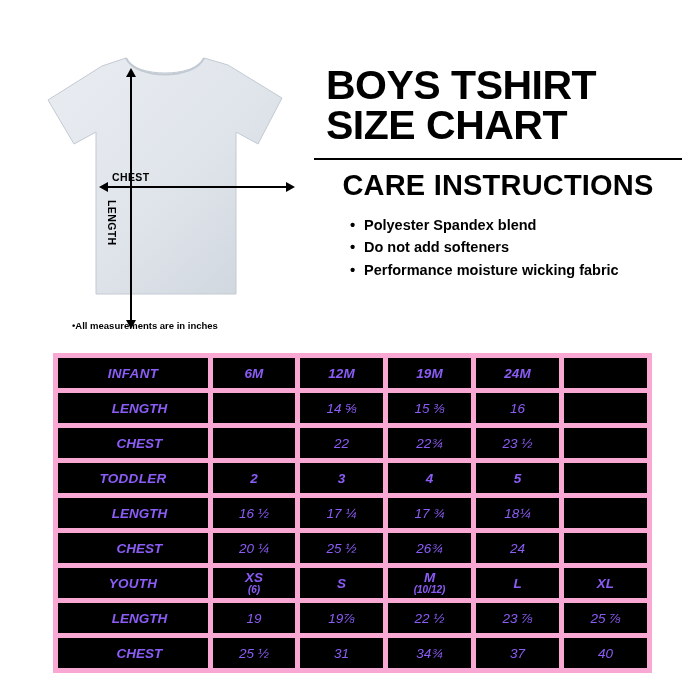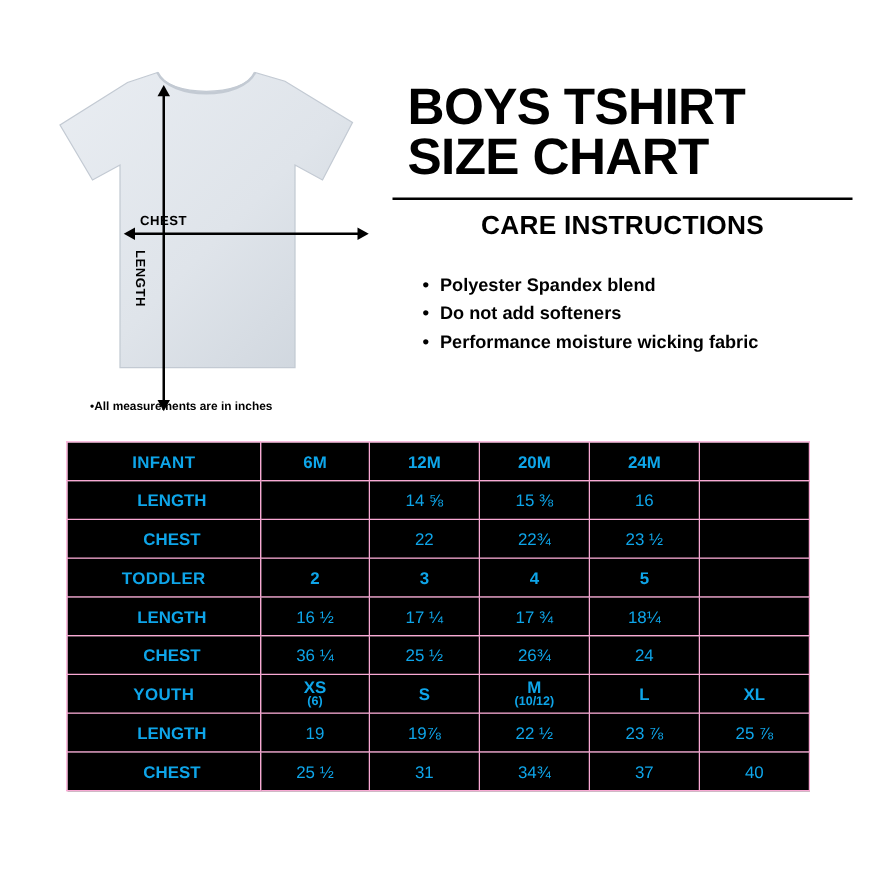--- a/index.html
+++ b/index.html
@@ -130,28 +130,28 @@
     line-height: 0.97;
     letter-spacing: -0.5px;
     margin: 12px;
   }
   .rule {
     border: none;
     border-top: 2px solid #000;
     margin: 12px 0 9px 0;
   }
   .care-title {
-    font-size: 21px;
+    font-size: 29px;
     font-weight: bold;
     text-align: center;
-    margin: 0 0 25px 0;
+    margin: 0 0 2px 0;
     letter-spacing: 0.2px;
   }
   ul.care {
-    margin: 0;
+    margin: 12px;
     padding-left: 24px;
     list-style: none;
   }
   ul.care li {
     font-size: 14.5px;
     font-weight: bold;
     line-height: 1.57;
     position: relative;
     padding-left: 14px;
   }
@@ -166,27 +166,28 @@
   
   table.size {
     position: absolute;
     left: 53px;
     top: 353px;
     width: 594px;
     border-collapse: collapse;
     table-layout: fixed;
   }
   table.size td {
-    border: 1px solid #f9a8d4;
+    border: 5px solid #f9a8d4;
     height: 28px;
     text-align: center;
     font-size: 13.5px;
     background: #000;
-    color: #0ea5e9;
+    color: #8b5cf6;
     vertical-align: middle;
+    font-style: italic;
   }
   td.group {
     background: #adbdd2;
     color: #000;
     font-weight: bold;
     font-size: 15px;
     letter-spacing: 0.3px;
   }
   td.rowhdr {
     background: #000;
@@ -271,21 +272,21 @@
     <col style="width:88px">
     <col style="width:88px">
     <col style="width:88px">
   </colgroup>
 
   <tbody>
       <tr>
     <td class="group">INFANT</td>
     <td class="sizehdr">6M</td>
     <td class="sizehdr">12M</td>
-    <td class="sizehdr">20M</td>
+    <td class="sizehdr">19M</td>
     <td class="sizehdr">24M</td>
     <td class="blank"></td>
   </tr>
   <tr>
     <td class="rowhdr">LENGTH</td>
     <td class="val"><span class="dash"></span></td>
     <td class="val">14 ⅝</td>
     <td class="val">15 ⅜</td>
     <td class="val">16</td>
     <td class="blank"></td>
@@ -310,21 +311,21 @@
   <tr>
     <td class="rowhdr">LENGTH</td>
     <td class="val">16 ½</td>
     <td class="val">17 ¼</td>
     <td class="val">17 ¾</td>
     <td class="val">18¼</td>
     <td class="blank"></td>
   </tr>
   <tr>
     <td class="rowhdr">CHEST</td>
-    <td class="val">36 ¼</td>
+    <td class="val">20 ¼</td>
     <td class="val">25 ½</td>
     <td class="val">26¾</td>
     <td class="val">24</td>
     <td class="blank"></td>
   </tr>
 
   <tr>
     <td class="group">YOUTH</td>
     <td class="sizehdr">
       <span>XS</span><span class="sub">(6)</span>

